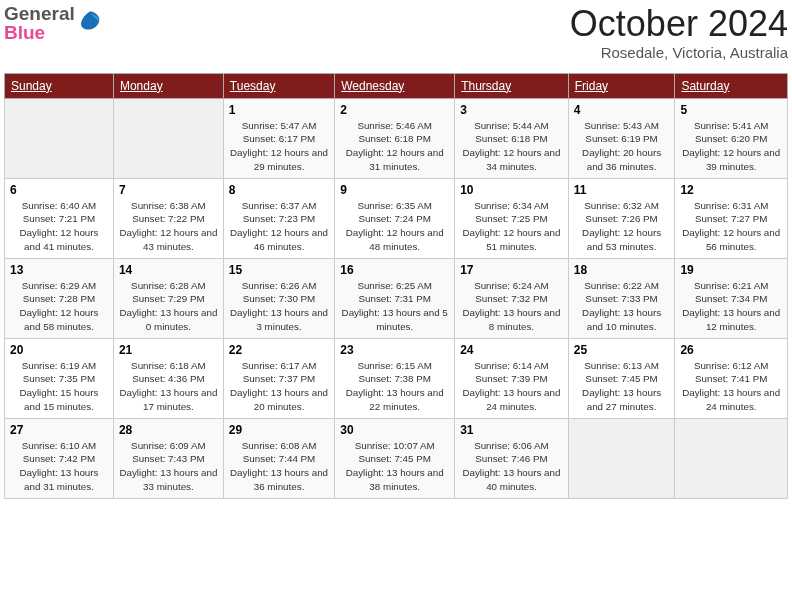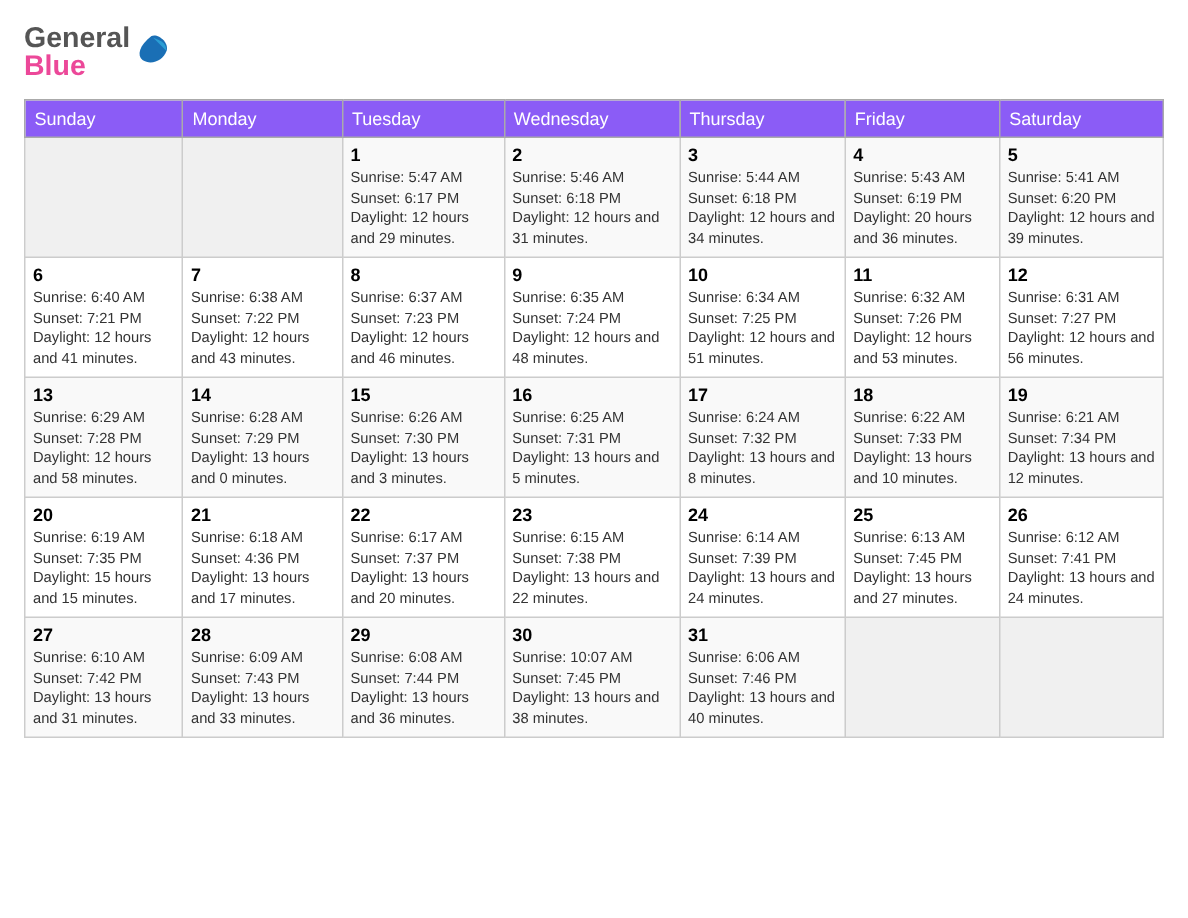--- a/index.html
+++ b/index.html
@@ -7,21 +7,21 @@
       font-family: Arial, sans-serif;
       background: #fff;
       width: 792px;
       min-height: 612px;
       padding: 0;
     }
     .page {
       width: 792px;
       min-height: 612px;
       background: #fff;
-      padding: 16px;
+      padding: 4px;
       border-radius: 16px;
     }
     .header {
       display: flex;
       align-items: flex-start;
       justify-content: space-between;
       margin-bottom: 12px;
     }
     .title-block {
       text-align: right;
@@ -35,27 +35,28 @@
     .location-subtitle {
       font-size: 15px;
       color: #555;
     }
     table {
       width: 100%;
       border-collapse: collapse;
       font-size: 10.5px;
     }
     thead tr th {
-      background-color: #8b5cf6;
+      background-color: #7f1d1d;
       color: #fff;
       padding: 5px 6px;
       text-align: left;
       font-size: 12px;
       font-weight: normal;
       border: 1px solid #aaa;
+      text-decoration: underline;
     }
     tbody tr td {
       border: 1px solid #ccc;
       vertical-align: top;
       padding: 4px 5px;
       min-height: 80px;
       height: 80px;
       background: #fff;
     }
     tbody tr:nth-child(odd) td {
@@ -64,20 +65,21 @@
     .day-number {
       font-size: 12px;
       font-weight: bold;
       display: block;
       margin-bottom: 2px;
     }
     .day-info {
       font-size: 9.8px;
       color: #333;
       line-height: 1.4;
+      text-align: center;
     }
     .empty-cell {
       background: #f0f0f0 !important;
     }
     .logo-container {
       display: flex;
       align-items: center;
     }
     .logo-svg {
       margin-top: 2px;
@@ -106,20 +108,24 @@
           <span class="blue">Blue</span>
         </div>
       </div>
       <div class="logo-svg">
         <svg width="28" height="28" viewBox="0 0 28 28">
           <path d="M14 4 C18 2, 26 8, 24 14 C22 20, 14 24, 8 20 C4 17, 6 10, 14 4Z" fill="#1a6fb5"></path>
           <path d="M14 4 C16 7, 24 6, 24 14" fill="#2a9dd4"></path>
         </svg>
       </div>
     </div>
+    <div class="title-block">
+      <div class="month-title">October 2024</div>
+      <div class="location-subtitle">Rosedale, Victoria, Australia</div>
+    </div>
   </div>
 
   <table>
     <thead>
       <tr>
 
       <th>Sunday</th>
           <th>Monday</th>
           <th>Tuesday</th>
           <th>Wednesday</th>

